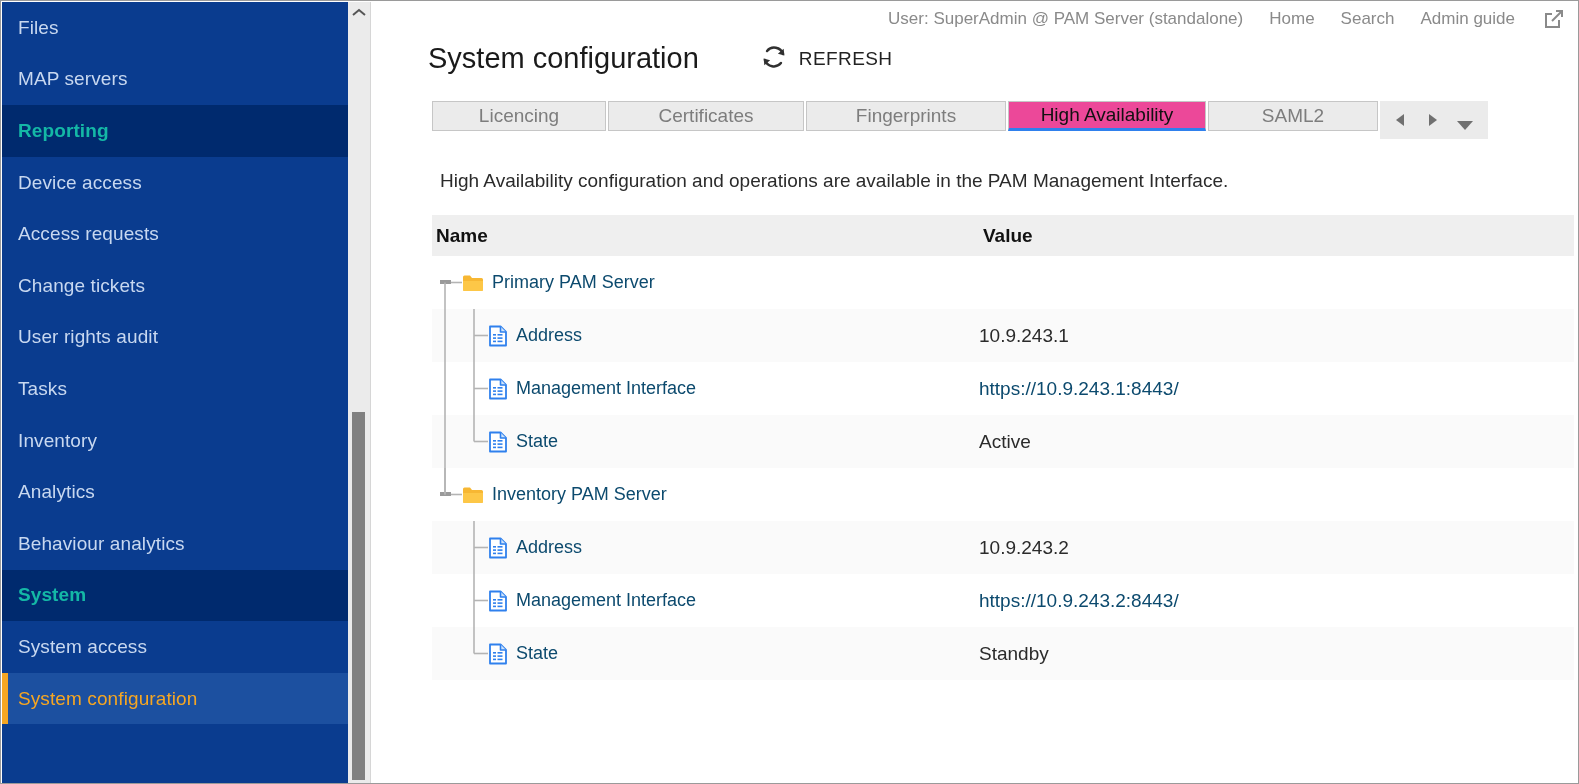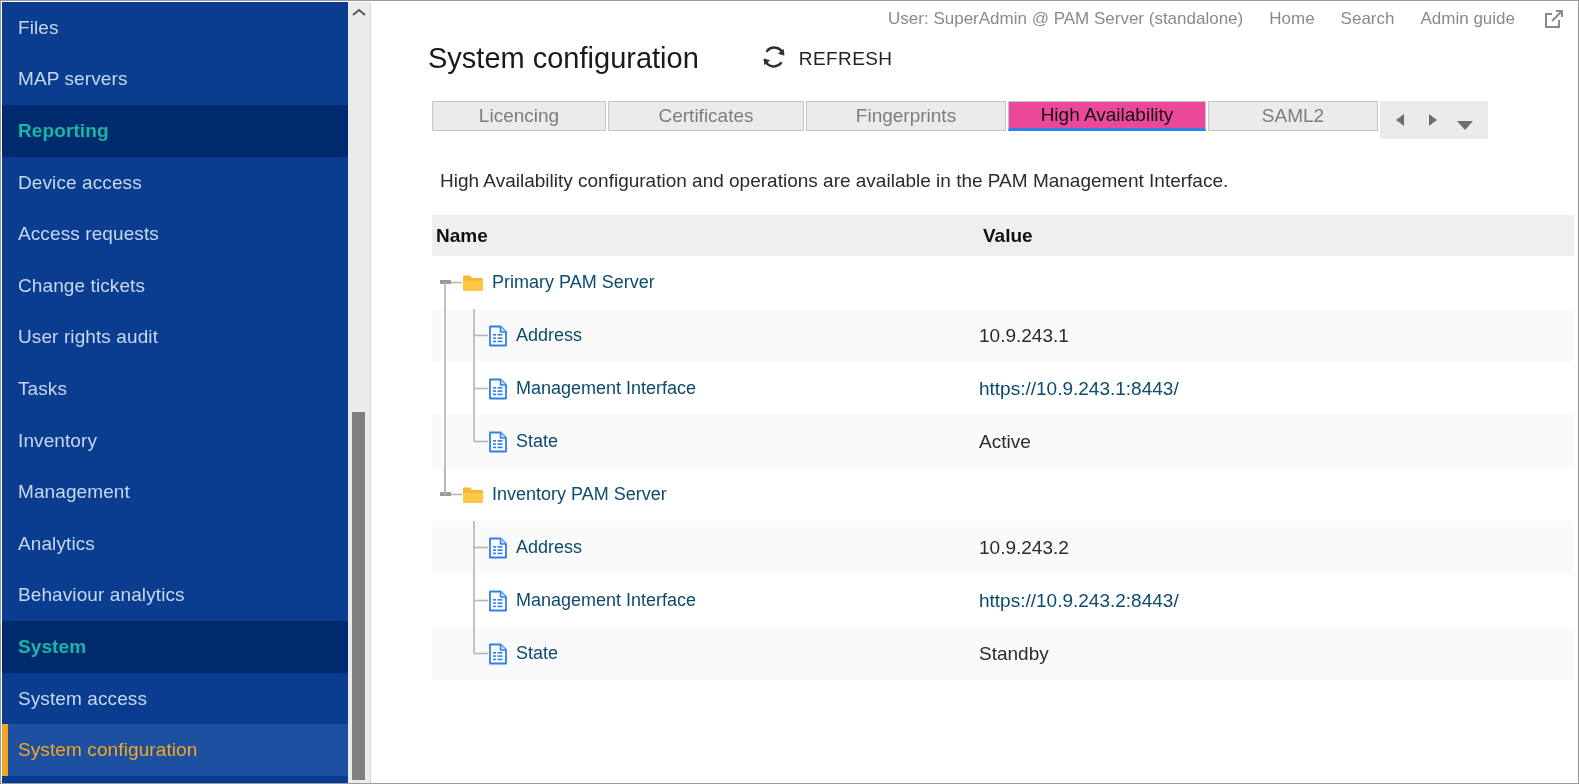--- a/index.html
+++ b/index.html
@@ -306,23 +306,20 @@
         <span>Change tickets</span>
       </div>
       <div class="nav-item">
         <span>User rights audit</span>
       </div>
       <div class="nav-item">
         <span>Tasks</span>
       </div>
       <div class="nav-item">
         <span>Inventory</span>
-      </div>
-      <div class="nav-item">
-        <span>Management</span>
       </div>
       <div class="nav-item">
         <span>Analytics</span>
       </div>
       <div class="nav-item">
         <span>Behaviour analytics</span>
       </div>
       <div class="nav-item group">
         <span>System</span>
       </div>

